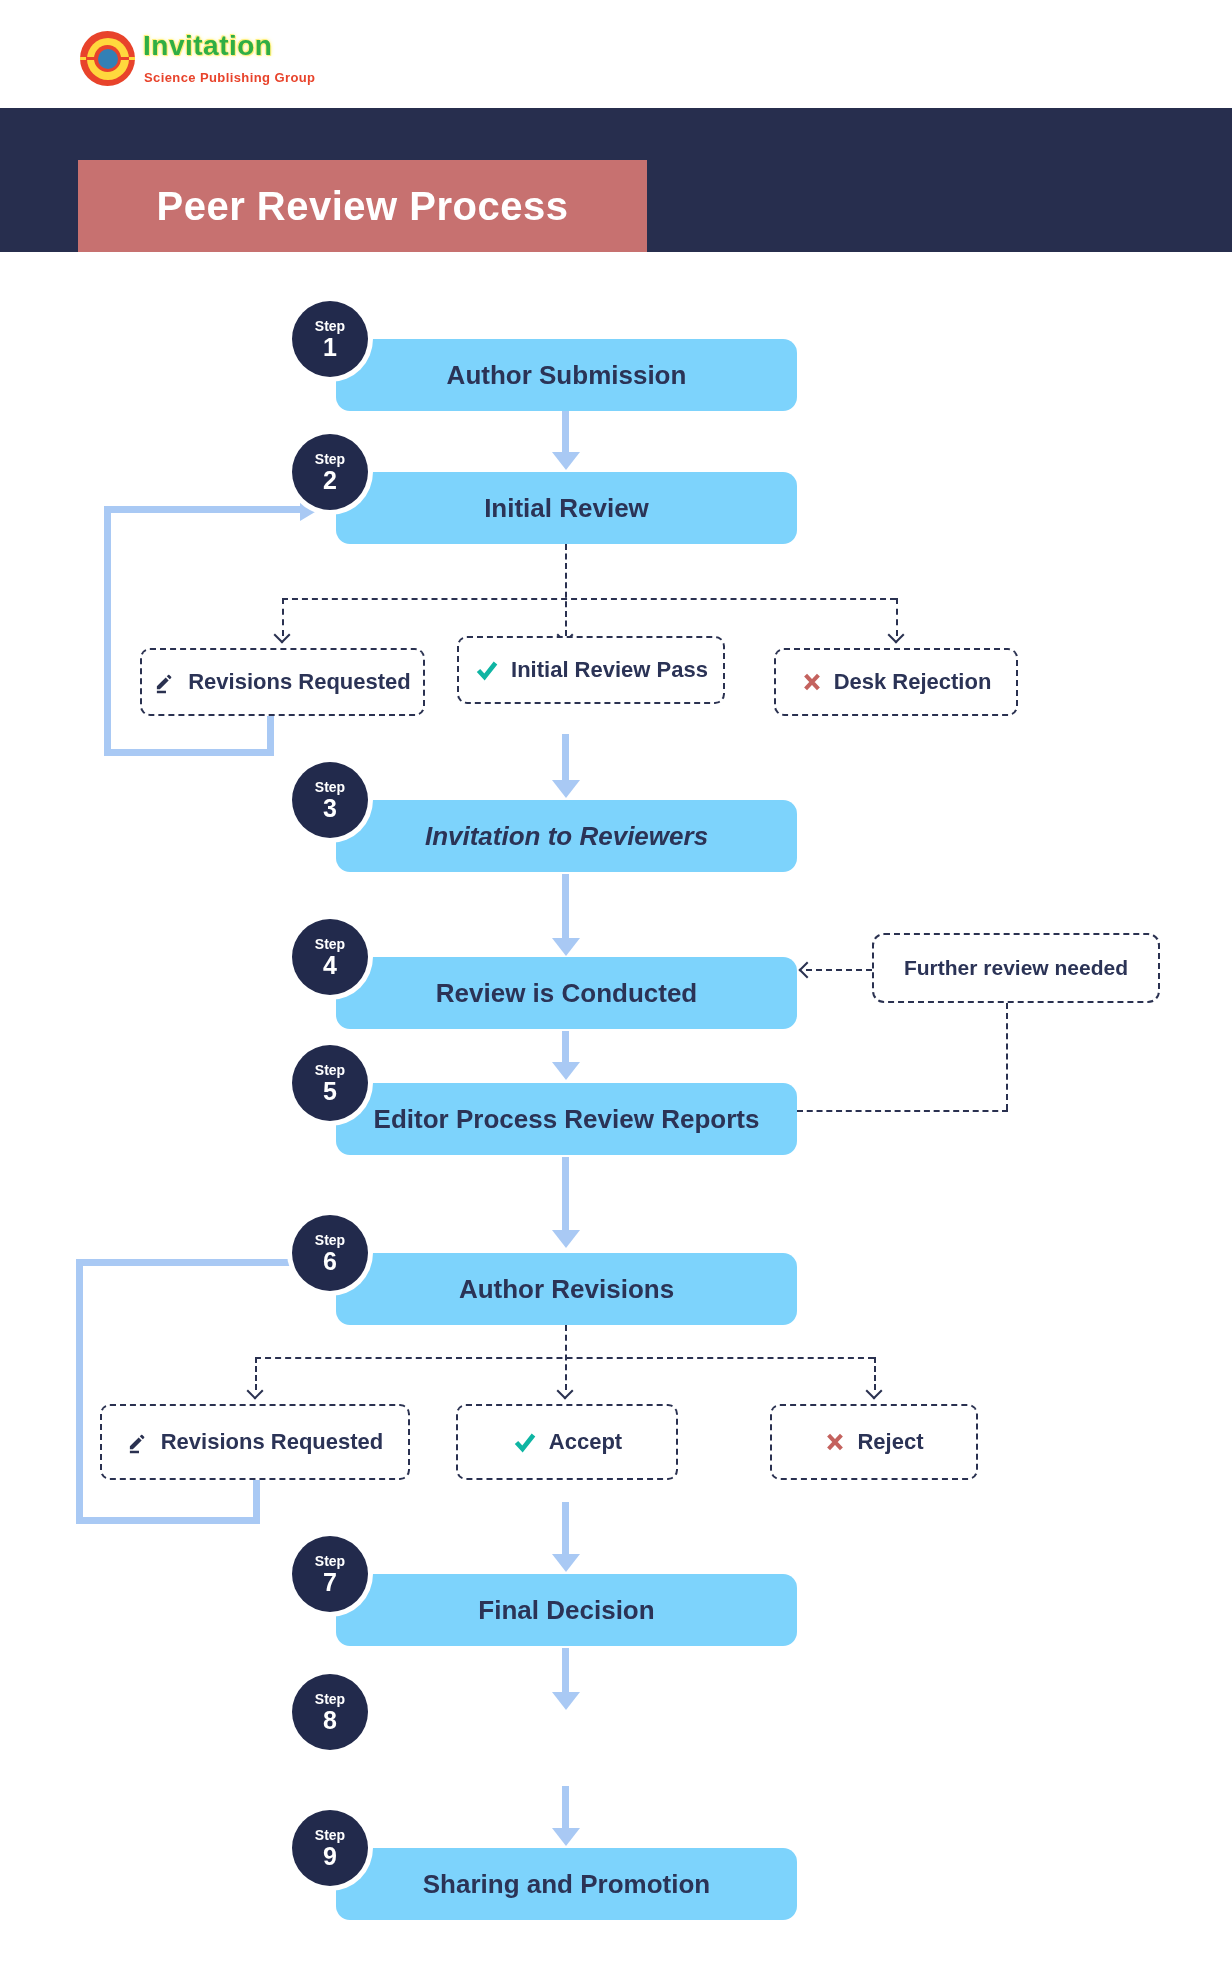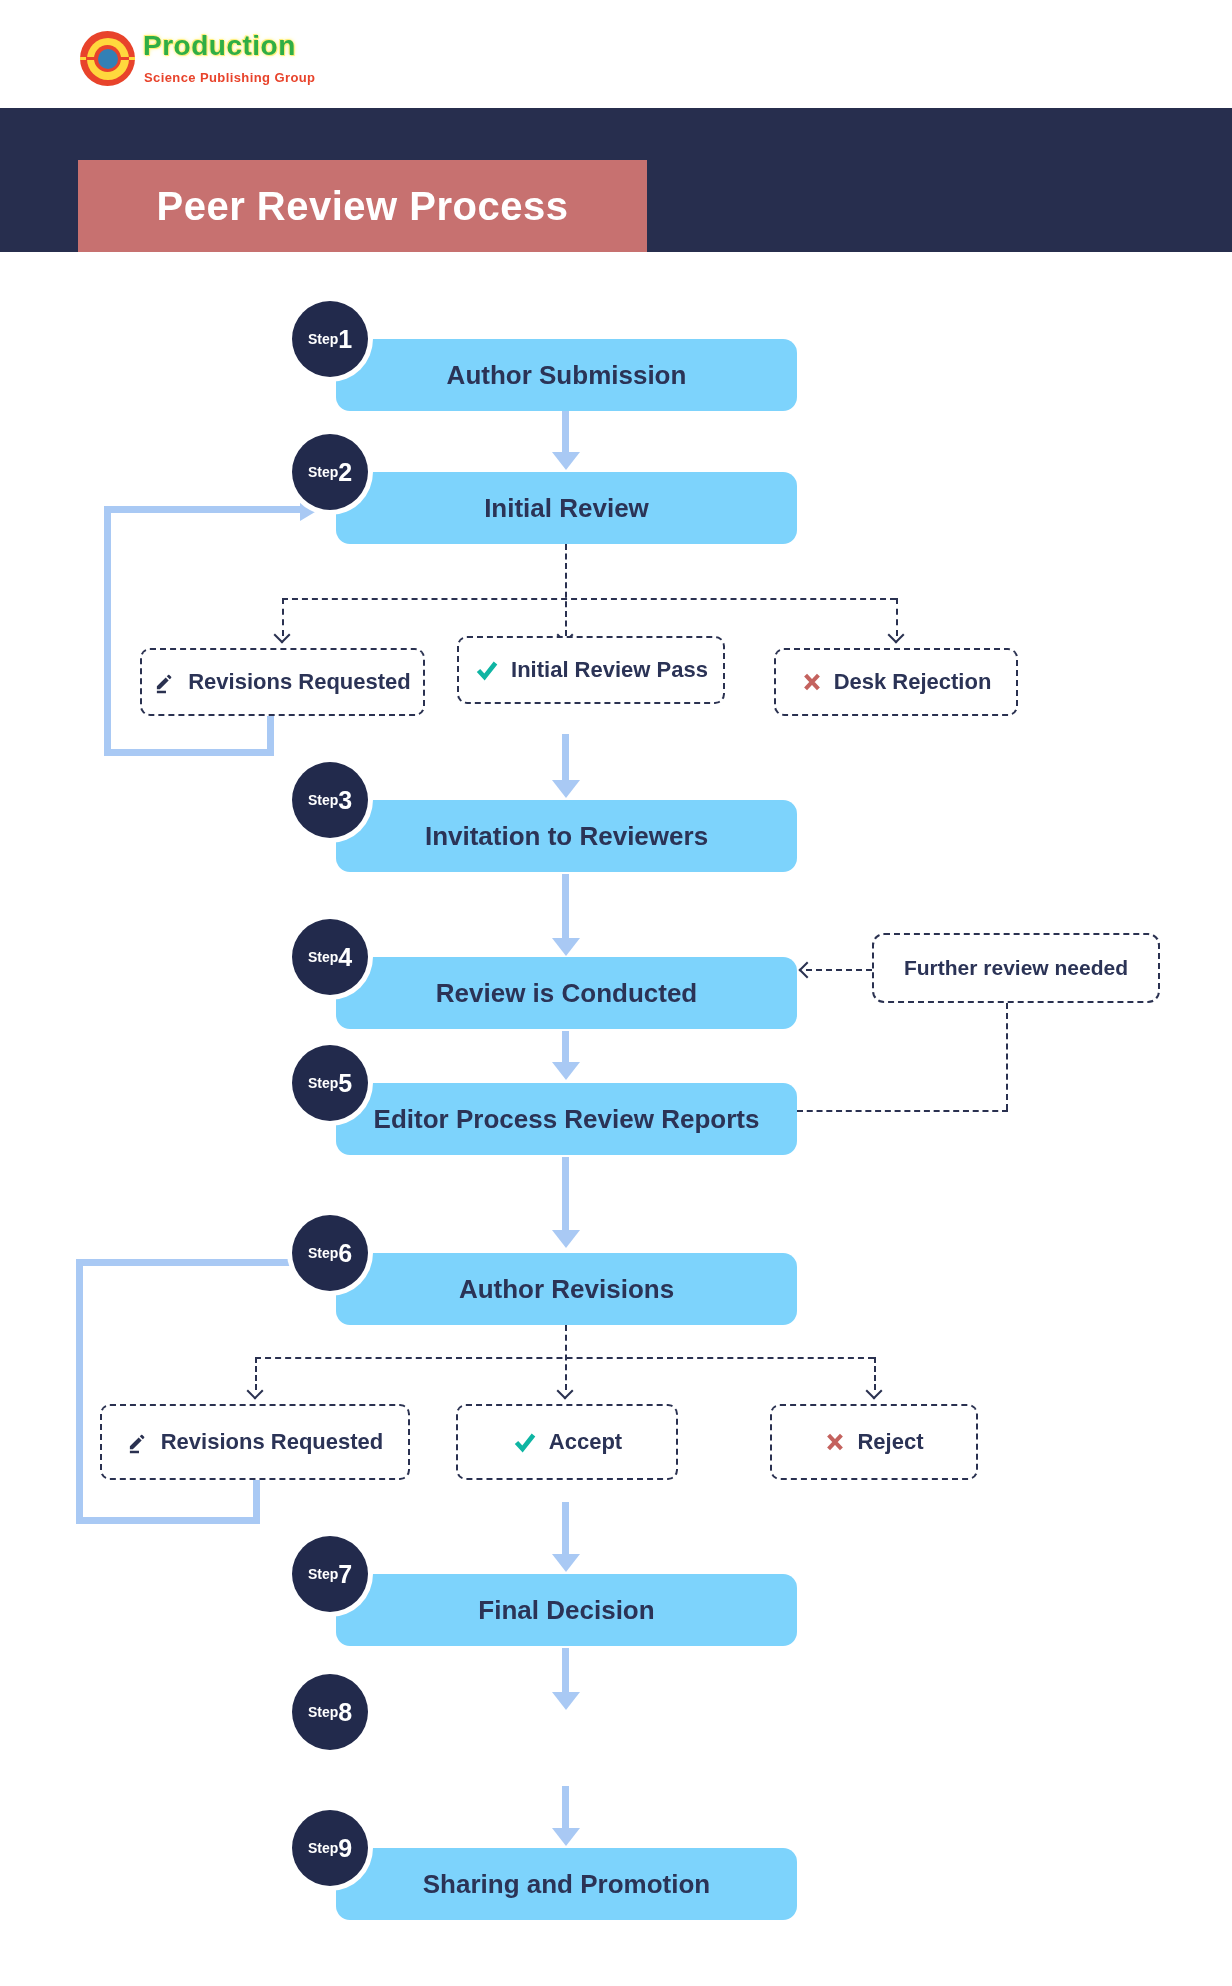--- a/index.html
+++ b/index.html
@@ -24,21 +24,21 @@
     display:flex;align-items:center;justify-content:center;}
   .title-box span{color:#ffffff;font-size:40px;font-weight:700;letter-spacing:.5px;}
 
   
   .box{position:absolute;left:336px;width:461px;height:72px;background:#7dd3fc;border-radius:14px;
     display:flex;align-items:center;justify-content:center;z-index:3;}
   .box span{color:#2b3356;font-size:26px;font-weight:700;}
 
   
   .circle{position:absolute;left:292px;width:76px;height:76px;border-radius:50%;background:#222a4c;
-    box-shadow:0 0 0 5px #ffffff;display:flex;align-items:center;justify-content:center;z-index:5;}
+    box-shadow:0 0 0 5px #ffffff;display:flex;flex-direction:column;align-items:center;justify-content:center;z-index:5;}
   .circle .s{color:#ffffff;font-size:14px;font-weight:700;line-height:15px;}
   .circle .n{color:#ffffff;font-size:25px;font-weight:700;line-height:26px;}
 
   
   .dbox{position:absolute;border:2.5px dashed #2a3150;border-radius:10px;background:#ffffff;
     display:flex;align-items:center;justify-content:center;gap:11px;z-index:3;}
   .dbox span{color:#2b3356;font-size:22px;font-weight:700;white-space:nowrap;}
   .dbox .ic{display:flex;align-items:center;}
 
   .note-box{position:absolute;left:872px;top:933px;width:288px;height:70px;border:2.5px dashed #2a3150;border-radius:12px;
@@ -68,21 +68,21 @@
 
   <div class="logo-strip">
     <div class="emblem">
       <div class="em-outer"></div>
       <div class="em-stripe-y"></div>
       <div class="em-ring1"></div>
       <div class="em-stripe-r"></div>
       <div class="em-ring2"></div>
       <div class="em-center"></div>
     </div>
-    <div class="logo-name">Production</div>
+    <div class="logo-name">Invitation</div>
     <div class="logo-sub">Science Publishing Group</div>
   </div>
 
   <div class="band"></div>
   <div class="title-box">
     <span>Peer Review Process</span>
   </div>
 
   <div class="stem" style="top:411px;height:41px;"></div>
   <div class="head-down" style="top:452px;"></div>
@@ -140,21 +140,21 @@
   <div class="chev-left" style="left:801px;top:964px;"></div>
   <div class="dash-v" style="left:1006px;top:1003px;height:107px;"></div>
   <div class="dash-h" style="left:797px;top:1110px;width:211px;"></div>
 
   <div class="box" style="top:339px;">
     <span>Author Submission</span>
     </div>
   <div class="box" style="top:472px;">
     <span>Initial Review</span>
     </div>
-  <div class="box" style="top:800px;">
+  <div class="box" style="top:800px;font-style:italic;">
     <span>Invitation to Reviewers</span>
     </div>
   <div class="box" style="top:957px;">
     <span>Review is Conducted</span>
     </div>
   <div class="box" style="top:1083px;">
     <span>Editor Process Review Reports</span>
     </div>
   <div class="box" style="top:1253px;">
     <span>Author Revisions</span>

